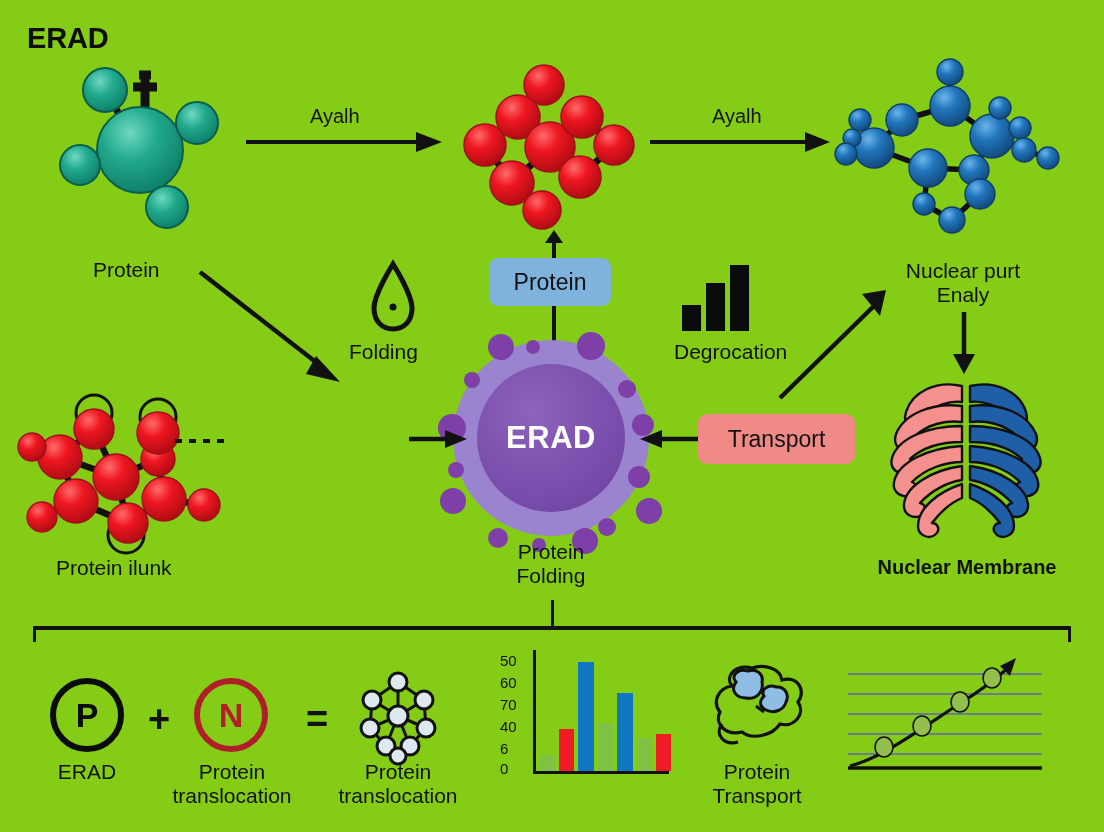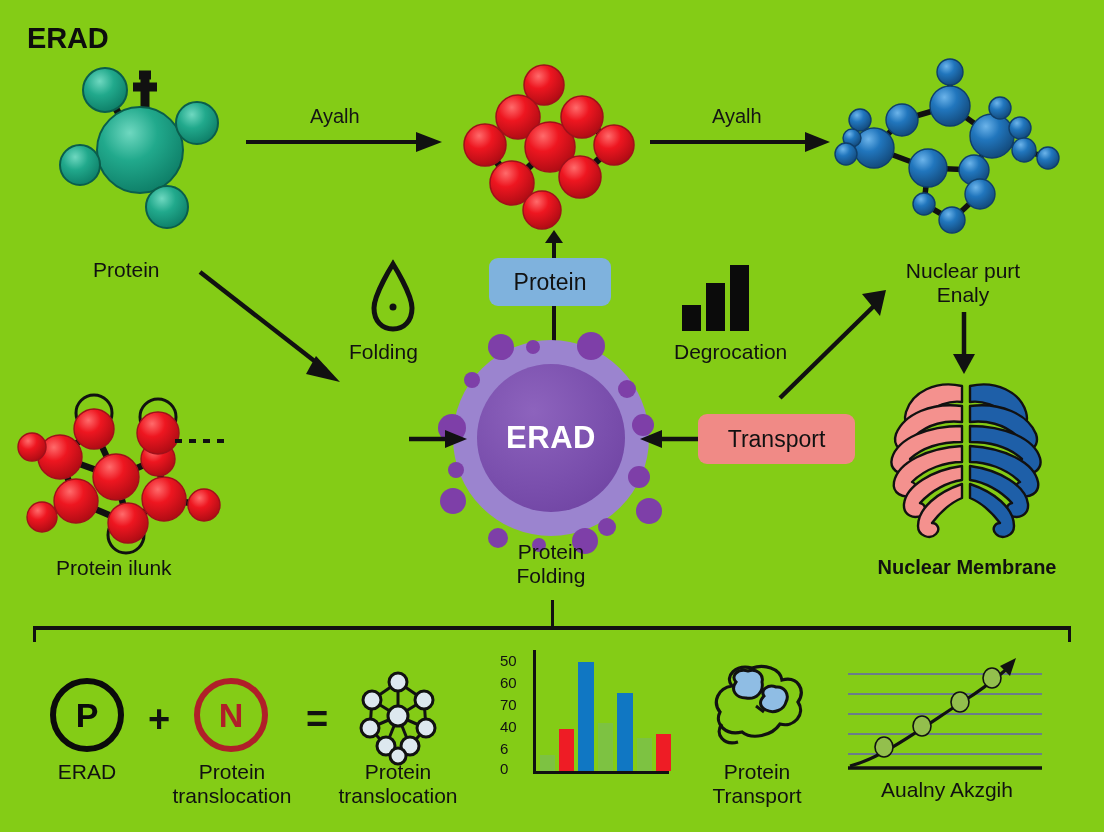--- a/index.html
+++ b/index.html
@@ -538,15 +538,14 @@
       <path d="M8 116 C40 108 80 78 120 52 C140 40 152 30 166 18" fill="none" stroke="#111" stroke-width="3.2"></path>
       <polygon points="158,16 174,8 168,26" fill="#111"></polygon>
       <g fill="#93bf4d" stroke="#111" stroke-width="1.6">
         <ellipse cx="42" cy="97" rx="9" ry="10"></ellipse>
         <ellipse cx="80" cy="76" rx="9" ry="10"></ellipse>
         <ellipse cx="118" cy="52" rx="9" ry="10"></ellipse>
         <ellipse cx="150" cy="28" rx="9" ry="10"></ellipse>
       </g>
     </svg>
   </div>
-  <div class="abs label center" style="left:832px; top:778px; width:230px;">Aualny Akzgih</div>
 
 </div>
 
 </body></html>

